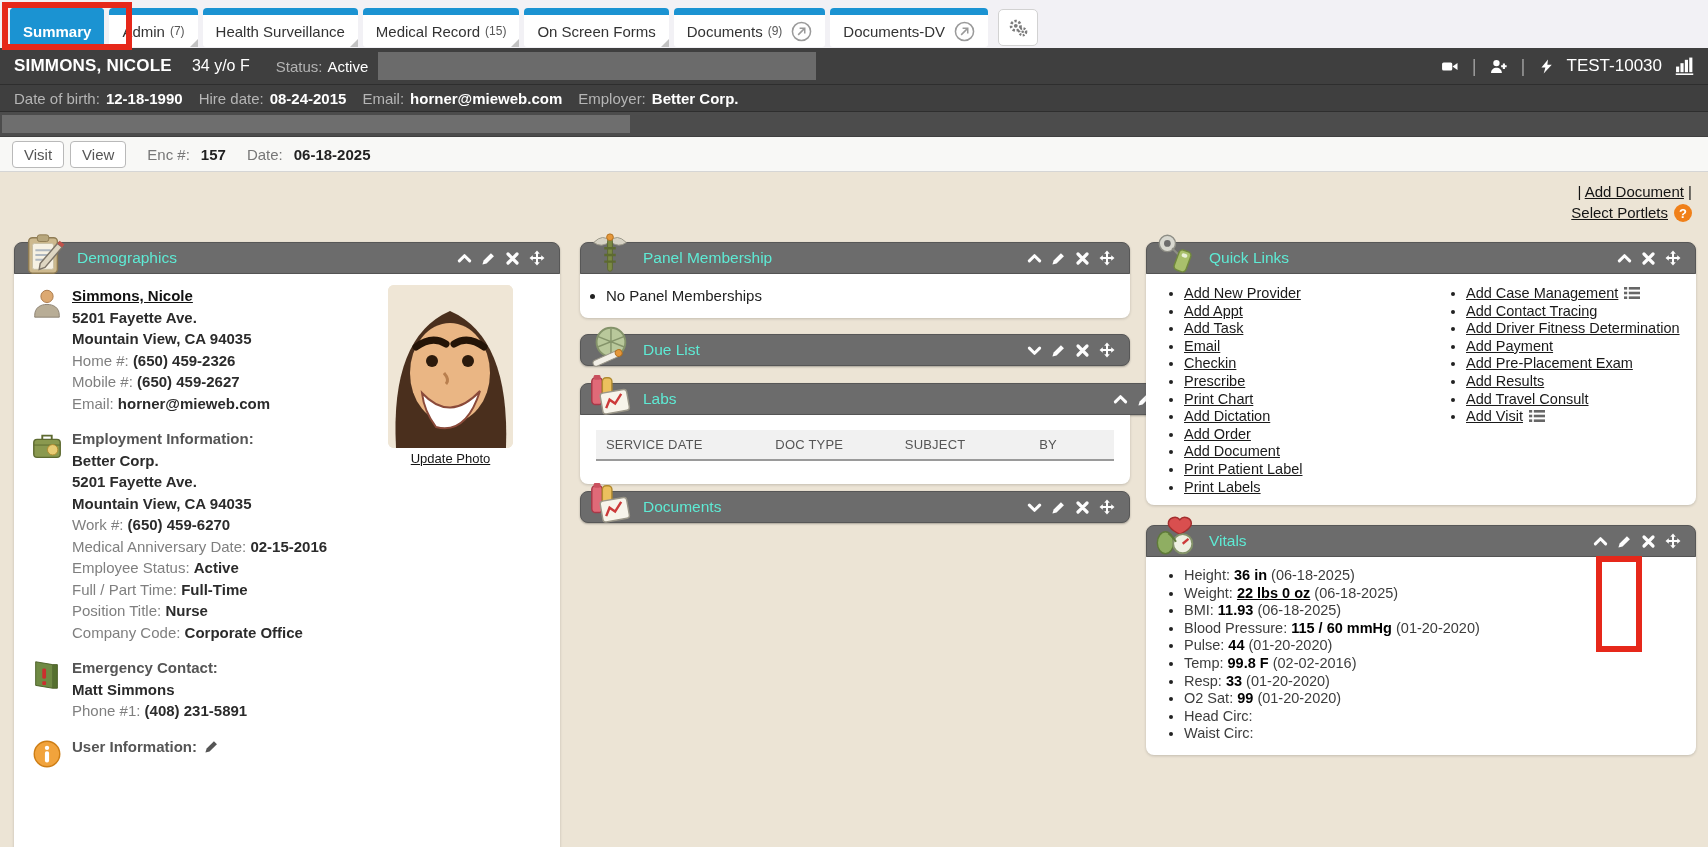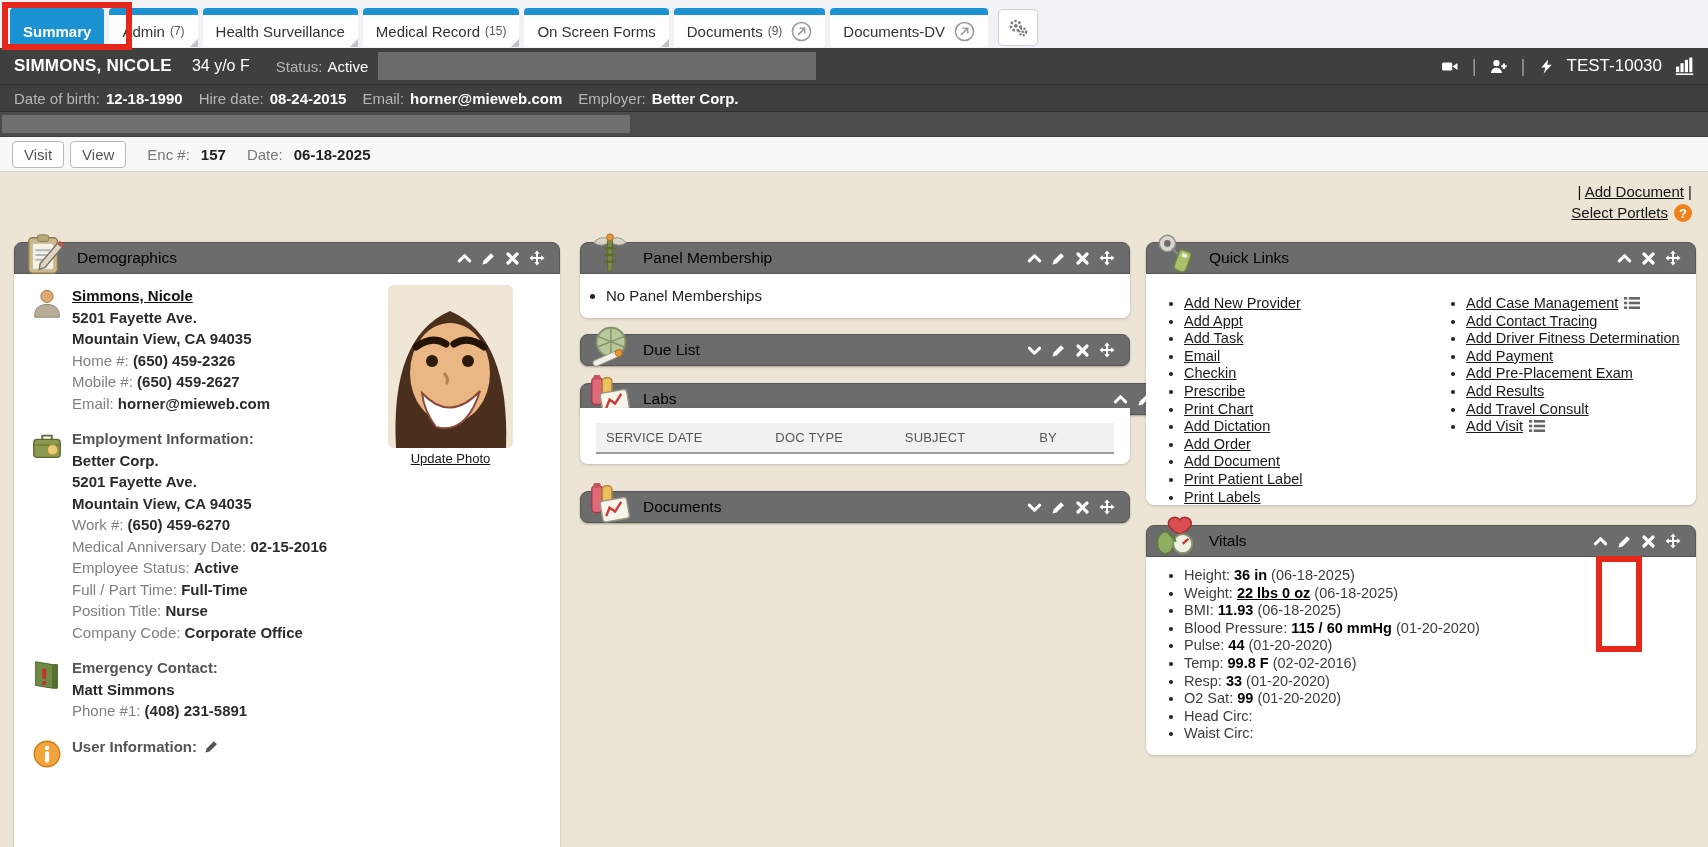--- a/index.html
+++ b/index.html
@@ -73,21 +73,21 @@
   .content{position:absolute;top:172px;left:0;right:0;bottom:0;background:var(--beige);}
   .page-links{position:absolute;top:11px;right:16px;text-align:right;font-size:15px;color:#141414;z-index:5;}
   .pl-row2{margin-top:4px;display:flex;justify-content:flex-end;gap:6px;}
   .lnk{text-decoration:underline;color:#141414;cursor:pointer;}
   .help-badge{width:18px;height:18px;border-radius:50%;background:#f08019;color:#fff;font-weight:bold;font-size:13px;
     display:flex;align-items:center;justify-content:center;cursor:pointer;}
 
   
   .p-header{
     position:absolute;height:32px;background:var(--hdr-gray);border:1px solid #575757;
-    color:#000000;display:flex;align-items:center;padding-left:62px;font-size:15.5px;
+    color:#5eead4;display:flex;align-items:center;padding-left:62px;font-size:15.5px;
     box-shadow:0 1px 2px rgba(0,0,0,.3);
   }
   .p-header.open{border-radius:8px 8px 0 0;}
   .p-header.closed{border-radius:8px;}
   .p-icon{position:absolute;left:6px;top:-12px;width:46px;height:46px;}
   .p-controls{margin-left:auto;display:flex;align-items:center;gap:9px;padding-right:14px;color:#fff;}
   .p-ctl{cursor:pointer;color:#fdfdfd;}
   .p-body{position:absolute;background:#fff;border-radius:0 0 8px 8px;box-shadow:0 1px 3px rgba(0,0,0,.18);}
 
   
@@ -106,21 +106,21 @@
   
   .simple-list{margin:12px 0 0 0;padding-left:26px;font-size:15px;color:#222;}
   .simple-list li{line-height:20px;}
 
   
   .labs-head{margin:15px 16px 0;background:#f1f1f1;border-bottom:2px solid #9a9a9a;display:flex;
     padding:7px 10px;font-size:13px;color:#555;letter-spacing:.2px;}
   .lc1{flex:0 0 34%;} .lc2{flex:0 0 26%;} .lc3{flex:0 0 27%;} .lc4{flex:0 0 13%;}
 
   
-  .ql-body{display:flex;padding-top:21px;font-size:14.5px;}
+  .ql-body{display:flex;padding-top:11px;font-size:14.5px;}
   .ql-col{margin:0;padding-left:38px;list-style:disc;color:#222;}
   .ql-col.c1{width:296px;}
   .ql-col.c2{flex:1;padding-left:24px;}
   .ql-col li{line-height:17.6px;}
   .ql-col .lnk{color:#1a1a1a;}
   .list-ic{display:inline-block;vertical-align:-2px;margin-left:6px;color:#666;}
 
   
   .v-list{margin:0;padding:10px 0 0 38px;list-style:disc;font-size:14.5px;color:#222;}
   .v-list li{line-height:17.6px;}
@@ -579,21 +579,21 @@
             <use href="#i-x"></use>
           </svg>
         </span>
       <span class="p-ctl">
           <svg width="16" height="16">
             <use href="#i-move"></use>
           </svg>
         </span>
     </span>
   </div>
-  <div class="p-body" style="left:580px;top:236px;width:550px;height:56px;">
+  <div class="p-body" style="left:580px;top:243px;width:550px;height:69px;">
     <div class="labs-head">
       <span class="lc1">SERVICE DATE</span>
       <span class="lc2">DOC TYPE</span>
       <span class="lc3">SUBJECT</span>
       <span class="lc4">BY</span>
     </div>
   </div>
 
   <div class="p-header closed" style="left:580px;top:319px;width:550px;">
     <span class="p-icon">

